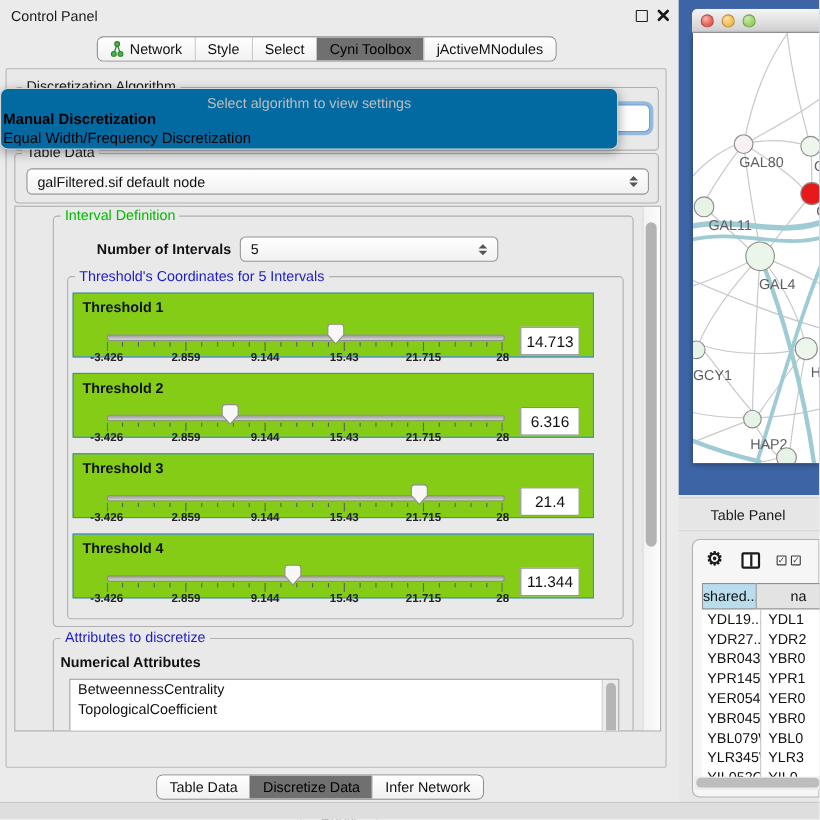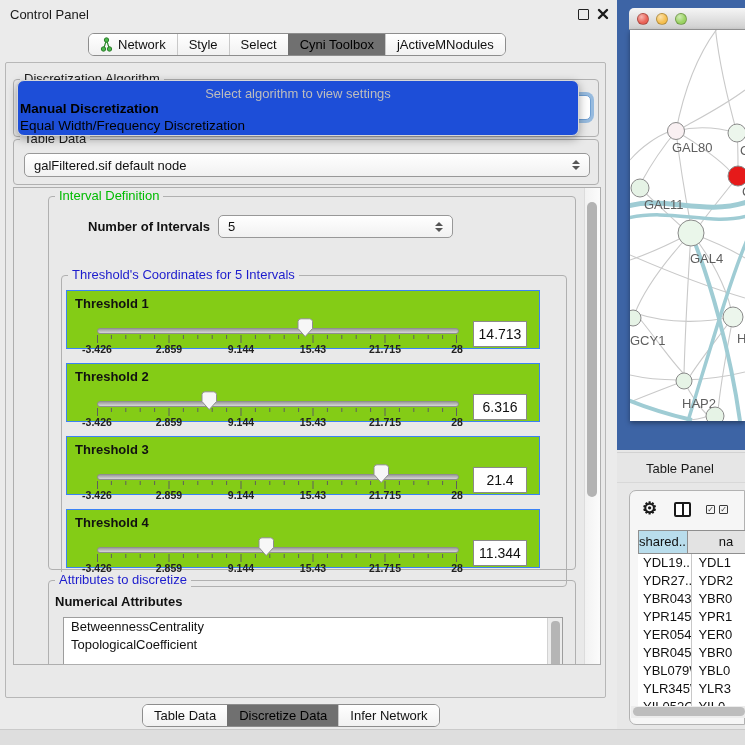--- a/index.html
+++ b/index.html
@@ -24,21 +24,21 @@
   .legend.blue{color:#1c1ccd;}
   .legend.plain{color:#1a1a1a;}
   
   .combo{position:absolute;background:linear-gradient(#ffffff,#f1f1f1);border:1px solid #989898;border-radius:5px;display:flex;align-items:center;padding:0 9px;font-size:13px;box-sizing:border-box;}
   .combo .arrows{margin-left:auto;display:flex;flex-direction:column;gap:2px;align-items:center;}
   .combo .arrows i{display:block;width:0;height:0;border-left:4px solid transparent;border-right:4px solid transparent;}
   .combo .arrows i.up{border-bottom:4px solid #555;}
   .combo .arrows i.dn{border-top:4px solid #555;}
   .combo-ghost{position:absolute;left:280px;top:94px;width:310px;height:25px;background:#fff;border:1px solid #6f9fd2;border-radius:5px;box-shadow:0 0 0 3px rgba(95,155,215,.6);box-sizing:border-box;z-index:1;}
   
-  .popup{position:absolute;left:17px;top:80px;width:562px;height:56px;background:#1d4ed8;border-radius:7px;border:1px solid #d7d7d7;box-shadow:0 3px 10px rgba(0,0,0,.35);z-index:50;box-sizing:border-box;}
+  .popup{position:absolute;left:0;top:80px;width:562px;height:56px;background:#0369a1;border-radius:7px;border:1px solid #d7d7d7;box-shadow:0 3px 10px rgba(0,0,0,.35);z-index:50;box-sizing:border-box;}
   .popup .hint{position:absolute;left:0;top:5px;width:100%;text-align:center;font-size:13px;color:#bdbdbd;}
   .popup .item{position:absolute;left:2px;font-size:13.5px;color:#000;white-space:nowrap;}
   
   .scrollpane{position:absolute;left:12px;top:186px;width:588px;height:478px;border:1px solid #aeaeae;background:#e9e9e9;overflow:hidden;box-sizing:border-box;}
   .vtrack{position:absolute;left:570px;top:0;width:16px;height:476px;background:linear-gradient(90deg,#f2f2f2,#fcfcfc);border-left:1px solid #dcdcdc;}
   .vthumb{position:absolute;left:573px;top:14px;width:10px;height:295px;background:#b3b3b3;border-radius:5px;}
   
   .thr-box{position:absolute;left:4px;width:474px;height:59px;background:#84cc16;border:1px solid #3b82f6;box-sizing:border-box;}
   .thr-label{position:absolute;left:8px;top:5px;font-size:13px;font-weight:bold;color:#111;}
   .track{position:absolute;left:30px;top:37px;width:360px;height:4px;background:linear-gradient(#9d9d9d,#d7d7d7);border:1px solid #8f8f8f;border-radius:3px;}
@@ -144,21 +144,21 @@
           <span class="legend green">Interval Definition</span>
           <span class="bold-label" style="left:39px;top:22px;">Number of Intervals</span>
           <div class="combo" style="left:169px;top:18px;width:235px;height:23px;">
             <span>5</span>
             <span class="arrows">
                 <i class="up"></i>
                 <i class="dn"></i>
               </span>
           </div>
 
-          <div class="grp" style="left:12px;top:54px;width:506px;height:312px;margin-top:24px;">
+          <div class="grp" style="left:12px;top:54px;width:506px;height:312px;">
             <span class="legend blue">Threshold's Coordinates for 5 Intervals</span>
             <div id="thresholds">
                 <div class="thr-box" style="top: 14px;">
                   <div class="thr-label">Threshold 1</div>
                   <div class="track"></div>
                   <svg width="360" height="9" class="ticks">
                     <line x1="0.5" x2="0.5" y1="0" y2="8" stroke="#5e5e5e" stroke-width="1"></line>
                     <line x1="14.4" x2="14.4" y1="0" y2="4" stroke="#5e5e5e" stroke-width="1"></line>
                     <line x1="28.8" x2="28.8" y1="0" y2="4" stroke="#5e5e5e" stroke-width="1"></line>
                     <line x1="43.2" x2="43.2" y1="0" y2="4" stroke="#5e5e5e" stroke-width="1"></line>

